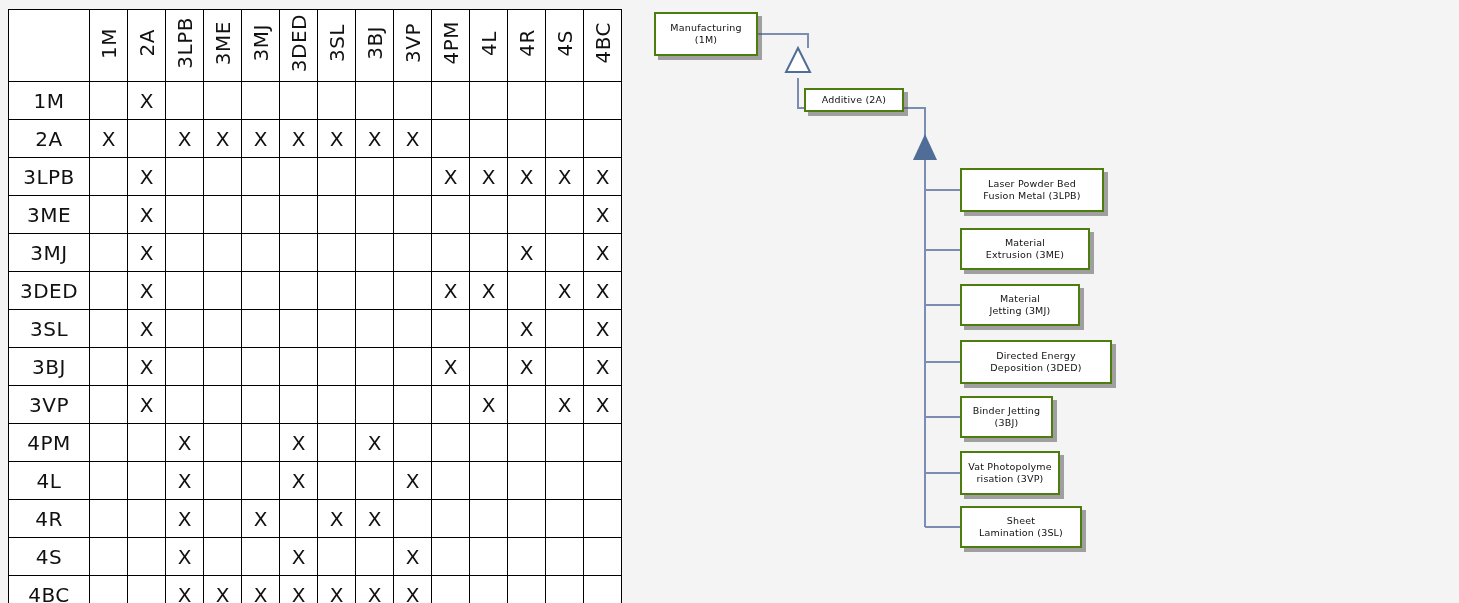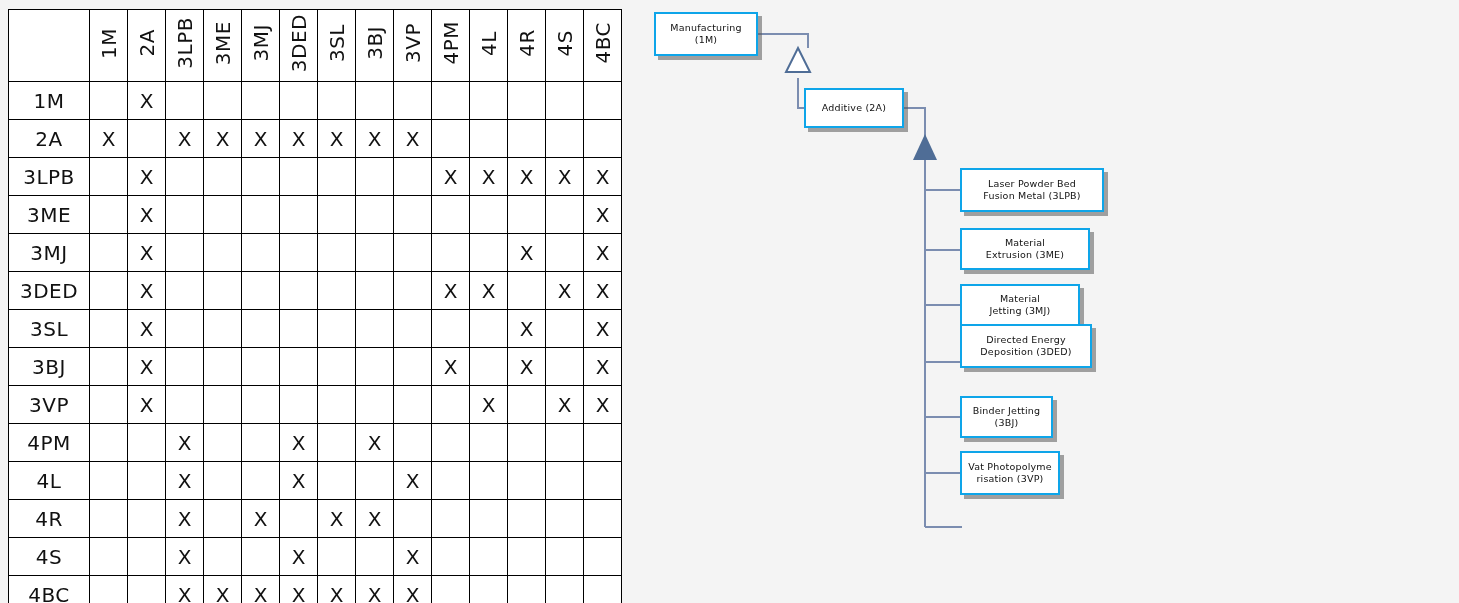--- a/index.html
+++ b/index.html
@@ -44,21 +44,21 @@
   td.c-white{background:#ffffff;}
 
   
   #diagram-panel{position:absolute;left:640px;top:0;width:819px;height:603px;}
   #diagram-svg{position:absolute;left:0;top:0;}
 
   .nodebox{
     position:absolute;
     box-sizing:border-box;
     background:#ffffff;
-    border:2px solid #0ea5e9;
+    border:2px solid #4d7c0f;
     box-shadow:4px 4px 0 0 rgba(90,90,90,.55);
     display:flex;align-items:center;justify-content:center;
     text-align:center;
     font-size:9.5px;
     line-height:1.25;
     color:#111;
     font-family:"DejaVu Sans","Liberation Sans",sans-serif;
     letter-spacing:.2px;
     white-space:pre-line;
     padding:2px 3px;
@@ -386,34 +386,36 @@
       <polygon points="1104,370 1116,400 1092,400"></polygon>
       <polygon points="1104,425 1116,455 1092,455"></polygon>
       <polygon points="1104,481 1116,509 1092,509"></polygon>
       <polygon points="1104,535 1116,562 1092,562"></polygon>
     </g>
   </svg>
 
   <div class="nodebox" style="left:14px;top:12px;width:104px;height:44px;">Manufacturing
 (1M)</div>
 
-  <div class="nodebox" style="left:164px;top:88px;width:100px;height:40px;">Additive (2A)</div>
+  <div class="nodebox" style="left:164px;top:88px;width:100px;height:24px;">Additive (2A)</div>
 
   <div class="nodebox" style="left:320px;top:168px;width:144px;height:44px;">Laser Powder Bed
 Fusion Metal (3LPB)</div>
 
   <div class="nodebox" style="left:320px;top:228px;width:130px;height:42px;">Material
 Extrusion (3ME)</div>
 
   <div class="nodebox" style="left:320px;top:284px;width:120px;height:42px;">Material
 Jetting (3MJ)</div>
 
-  <div class="nodebox" style="left:320px;top:324px;width:132px;height:44px;">Directed Energy
+  <div class="nodebox" style="left:320px;top:340px;width:152px;height:44px;">Directed Energy
 Deposition (3DED)</div>
 
   <div class="nodebox" style="left:320px;top:396px;width:93px;height:42px;">Binder Jetting
 (3BJ)</div>
 
   <div class="nodebox" style="left:320px;top:451px;width:100px;height:44px;">Vat Photopolyme
 risation (3VP)</div>
 
+  <div class="nodebox" style="left:320px;top:506px;width:122px;height:42px;">Sheet
+Lamination (3SL)</div>
 
 </div>
 
 </body></html>

